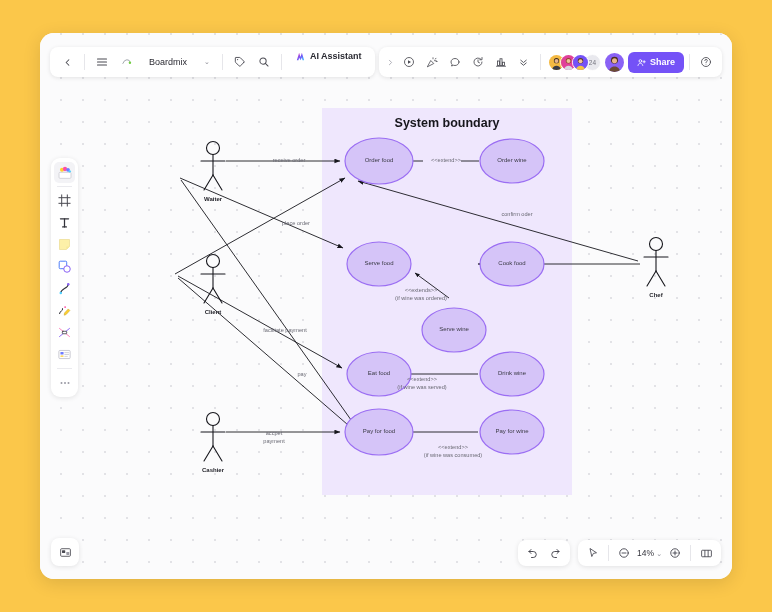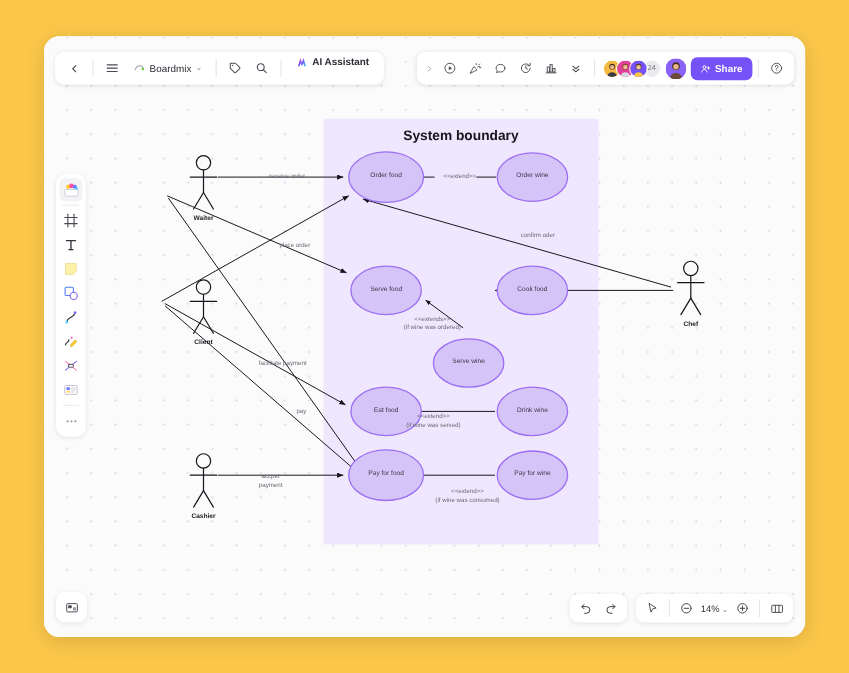--- a/index.html
+++ b/index.html
@@ -57,21 +57,21 @@
     display: flex; align-items: center; justify-content: center;
     width: 22px; height: 22px;
     border-radius: 5px;
     color: #4a4a52;
     cursor: pointer;
     flex: none;
   }
   .tb-sep { width: 1px; height: 16px; background: #e6e6ea; margin: 0 4px; flex:none; }
 
   #doc-chip {
-    display: flex; align-items: center; gap: 4px;
+    display: flex; align-items: center; gap: 17px;
     padding: 0 6px; height: 22px;
     border-radius: 5px; cursor: pointer;
     font-size: 9px; color: #2b2b33; white-space: nowrap;
   }
   .chip-caret { font-size: 7px; color: #8a8a94; }
 
   #ai-assistant {
     display: flex; align-items: flex-start; gap: 4px;
     height: 22px; padding: 0 7px;
     border-radius: 5px; cursor: pointer;
@@ -140,21 +140,21 @@
     background: #fff; border-radius: 8px;
     box-shadow: 0 1px 5px rgba(0,0,0,.10);
     padding: 3px 4px; height: 26px;
   }
   #zoom-level {
     font-size: 8.5px; color: #33333b; padding: 0 2px;
     cursor: pointer; white-space: nowrap;
   }
 
   
-  #diagram { position: absolute; inset: 0; z-index: 5; }
+  #diagram { position: absolute; inset: 0; z-index: 5; margin-left: 28px; }
   .node-label {
     position: absolute;
     font-size: 6px; color: #3a3a44;
     text-align: center; pointer-events: none;
     transform: translate(-50%,-50%);
     white-space: nowrap; line-height: 1.25;
   }
   .edge-label {
     position: absolute;
     font-size: 5.6px; color: #6a6a74;

